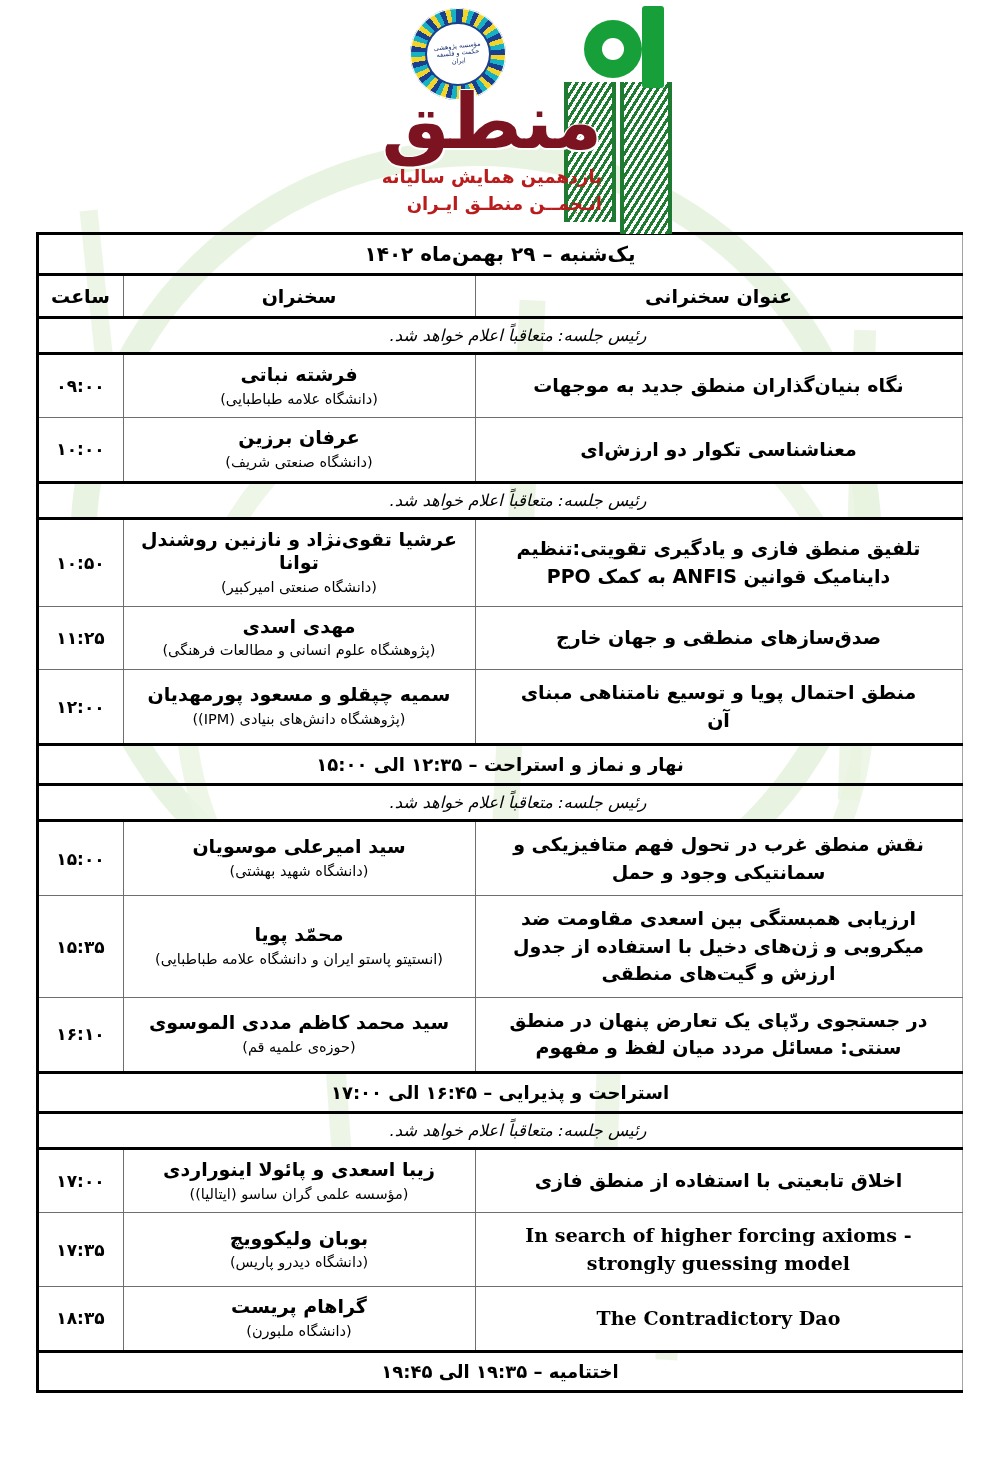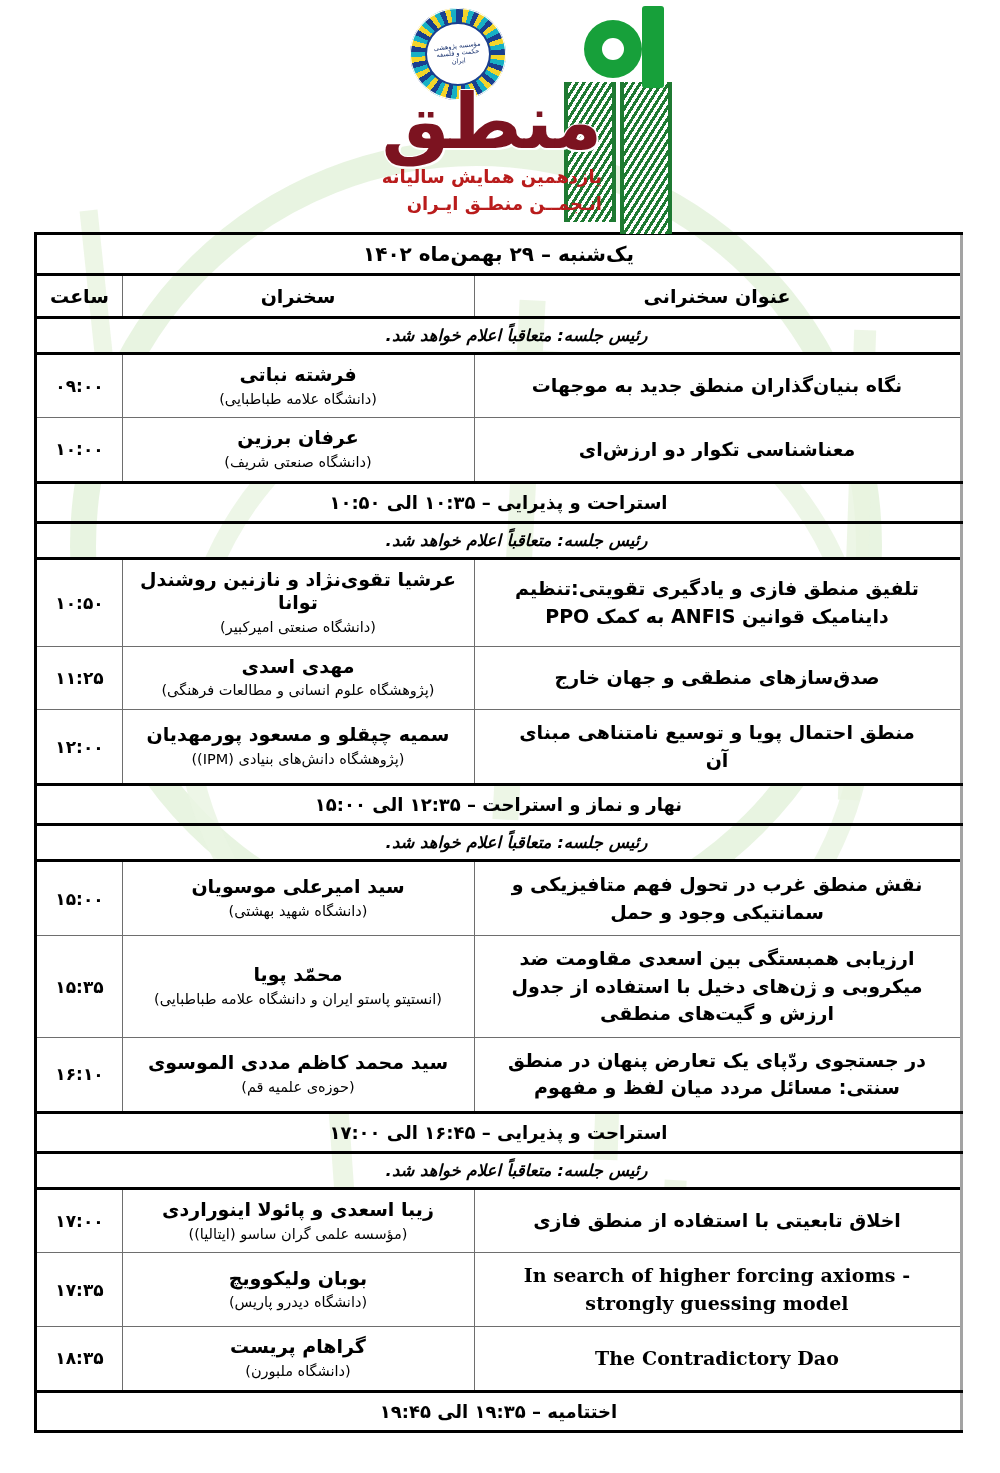--- a/index.html
+++ b/index.html
@@ -232,21 +232,21 @@
   tr.band td,
   tr.colhead td,
   tr.chair td,
   tr.first-of-block td {
     border-top: 3px solid #000000;
   }
   tr.band td { border-bottom: 3px solid #000000; }
   tr.last-speaker td { border-bottom: 3px solid #000000; }
   table.schedule tr:first-child td { border-top: 3px solid #000000; }
   table.schedule tr:last-child td { border-bottom: 3px solid #000000; }
-  table.schedule td:first-child { border-right: 3px solid #a3a3a3; }
+  table.schedule td:first-child { border-right: 1px solid #a3a3a3; }
   table.schedule td:last-child  { border-left: 3px solid #000000; }
 
   .cell {
     padding: 7px 12px;
     text-align: center;
     direction: rtl;
   }
 
   .day-row td {
     background: #c8dcab;
@@ -275,21 +275,21 @@
     font-size: 19px;
     font-weight: bold;
   }
 
   .chair td {
     background: #ffffff;
     height: 31px;
   }
   .chair-text {
     font-size: 16.5px;
-    font-weight: bold;
+    font-weight: normal;
     font-style: italic;
     padding-left: 48px;
   }
 
   .band td {
     background: #dfecd2;
     height: 37px;
   }
   .band-text {
     font-size: 18px;
@@ -436,25 +436,20 @@
             <div class="speaker-cell">
           <span class="speaker-name">عرفان برزین</span>
           <span class="speaker-affil">(دانشگاه صنعتی شریف)</span>
         </div>
           </td>
         <td>
             <div class="cell time-cell">۱۰:۰۰</div>
           </td>
       </tr>
 
-      <tr class="band">
-        <td colspan="3">
-            <div class="cell band-text">استراحت و پذیرایی – ۱۰:۳۵ الی ۱۰:۵۰</div>
-          </td>
-      </tr>
 
       <tr class="chair">
         <td colspan="3">
             <div class="cell chair-text">رئیس جلسه: متعاقباً اعلام خواهد شد.</div>
           </td>
       </tr>
       <tr class="talk first-of-block">
         <td>
             <div class="talk-title">تلفیق منطق فازی و یادگیری تقویتی:تنظیم داینامیک قوانین ANFIS به کمک PPO</div>
           </td>

